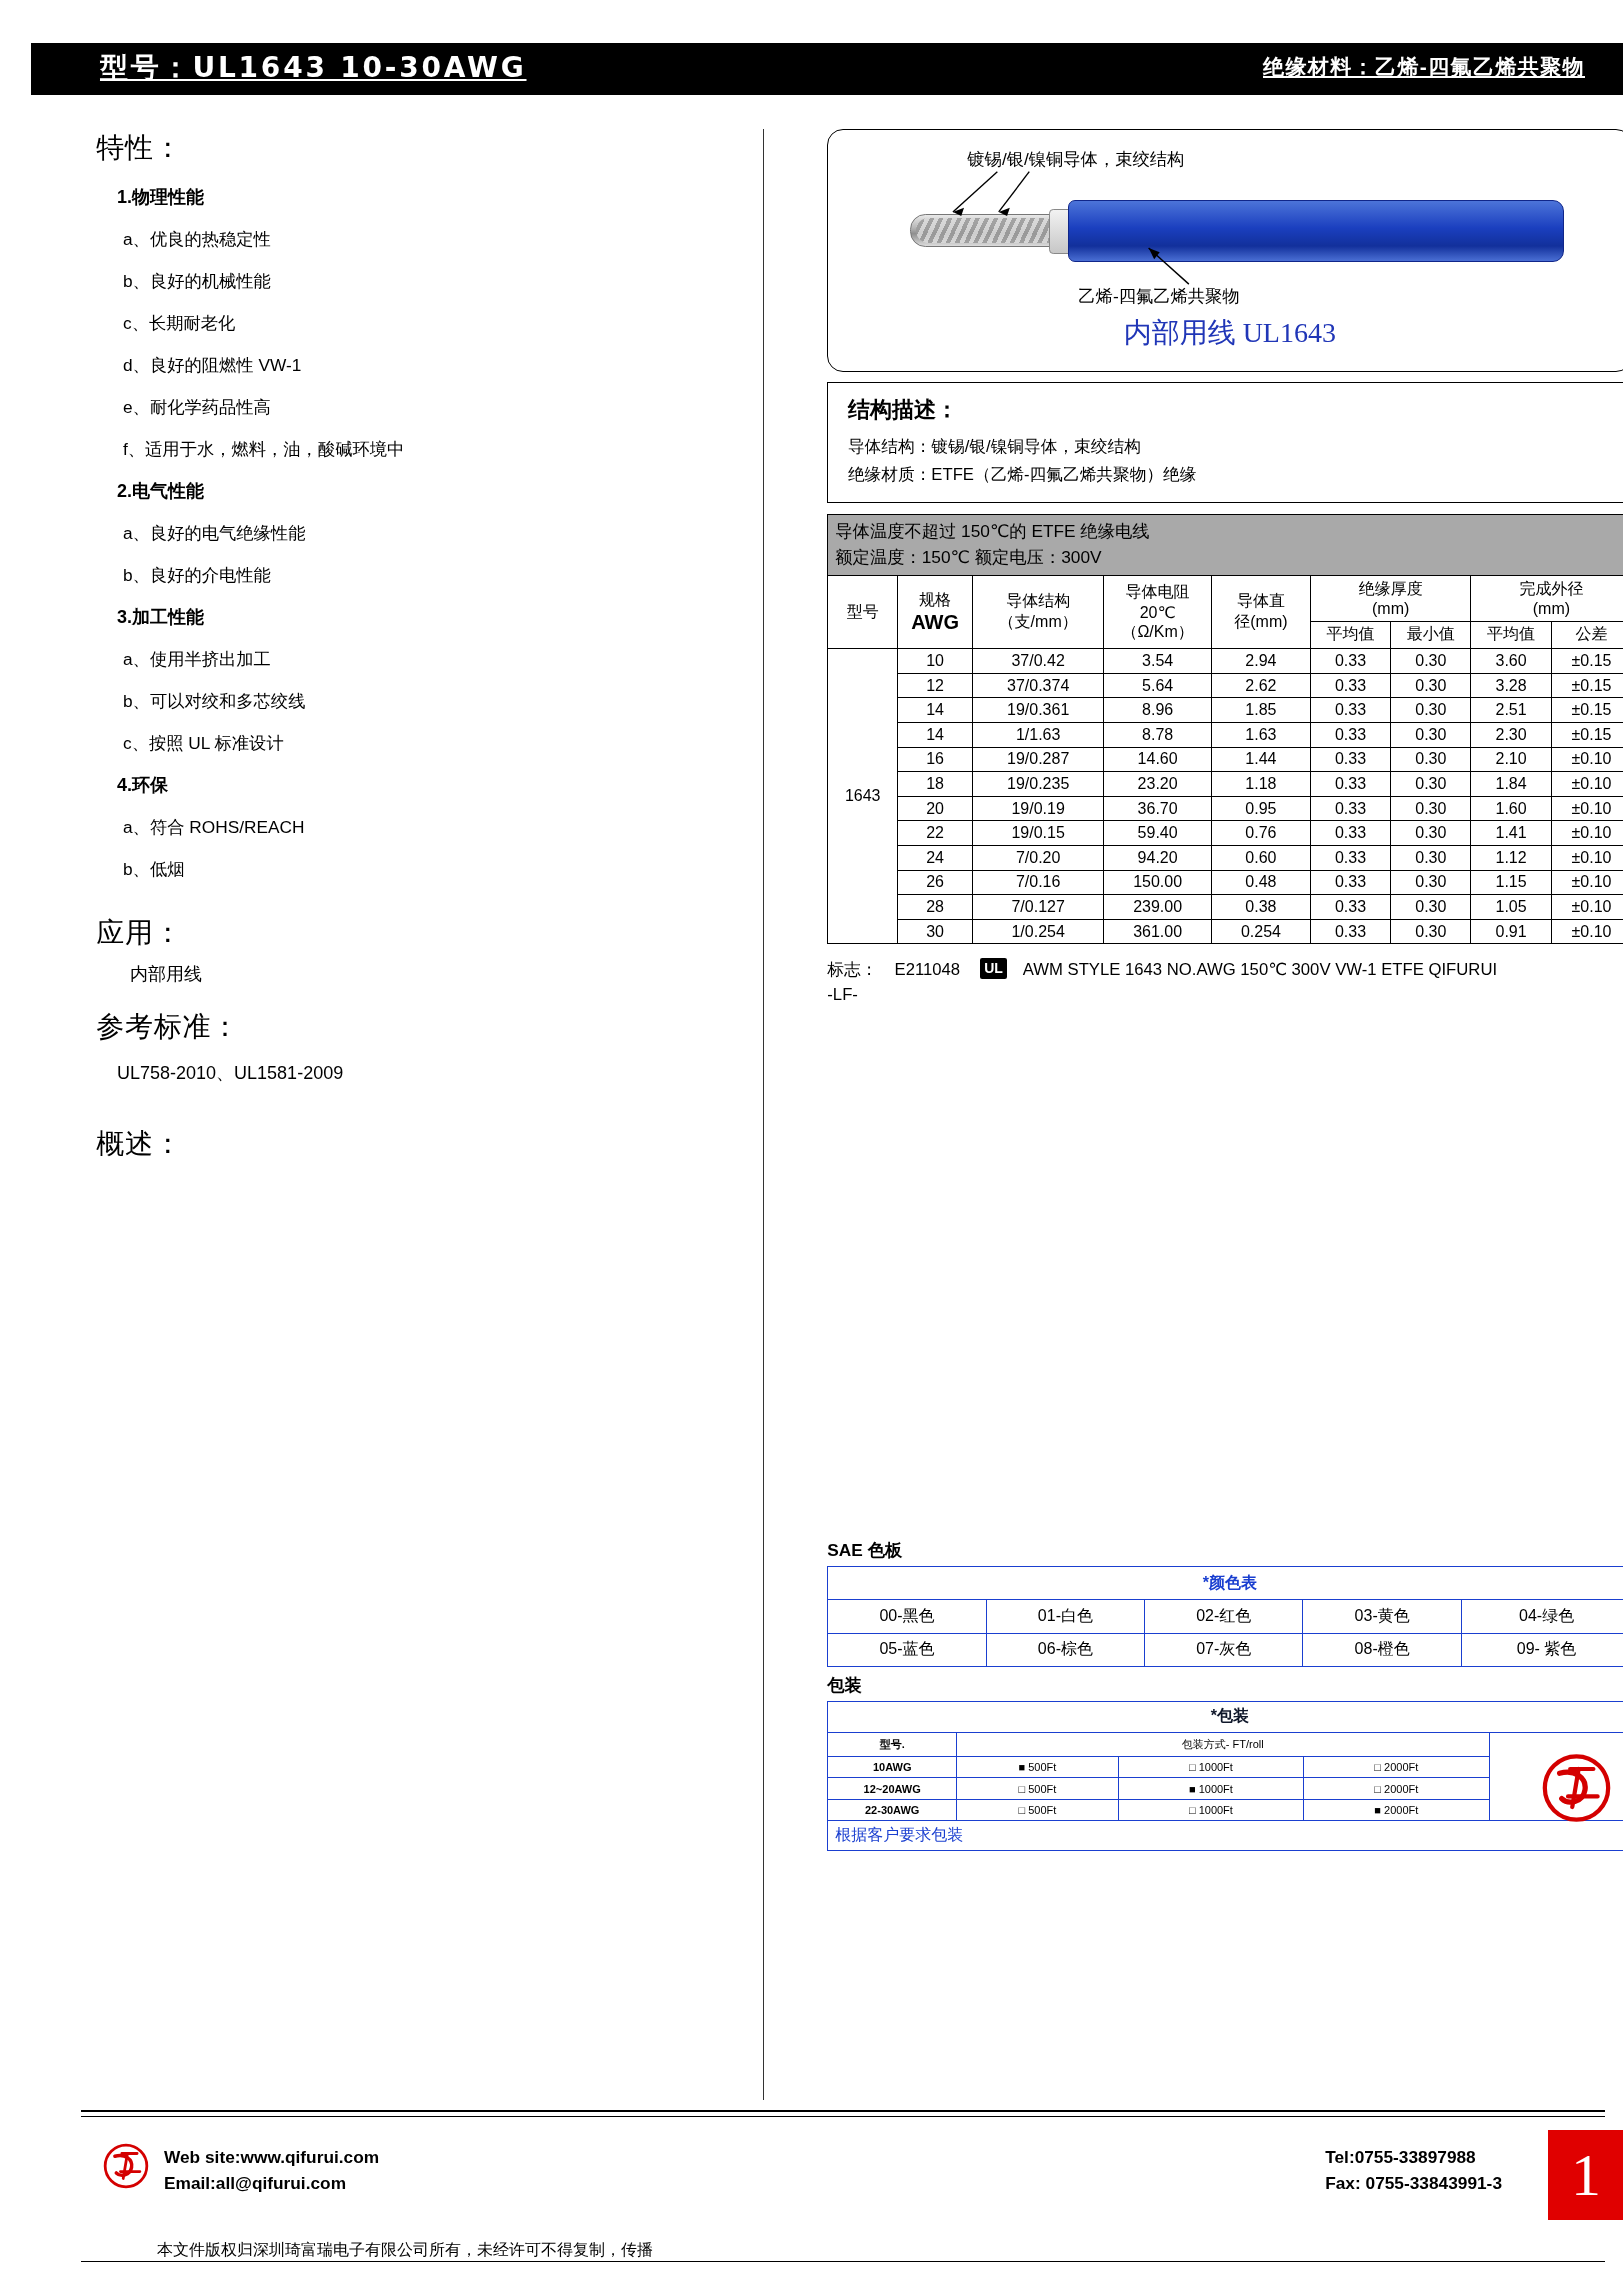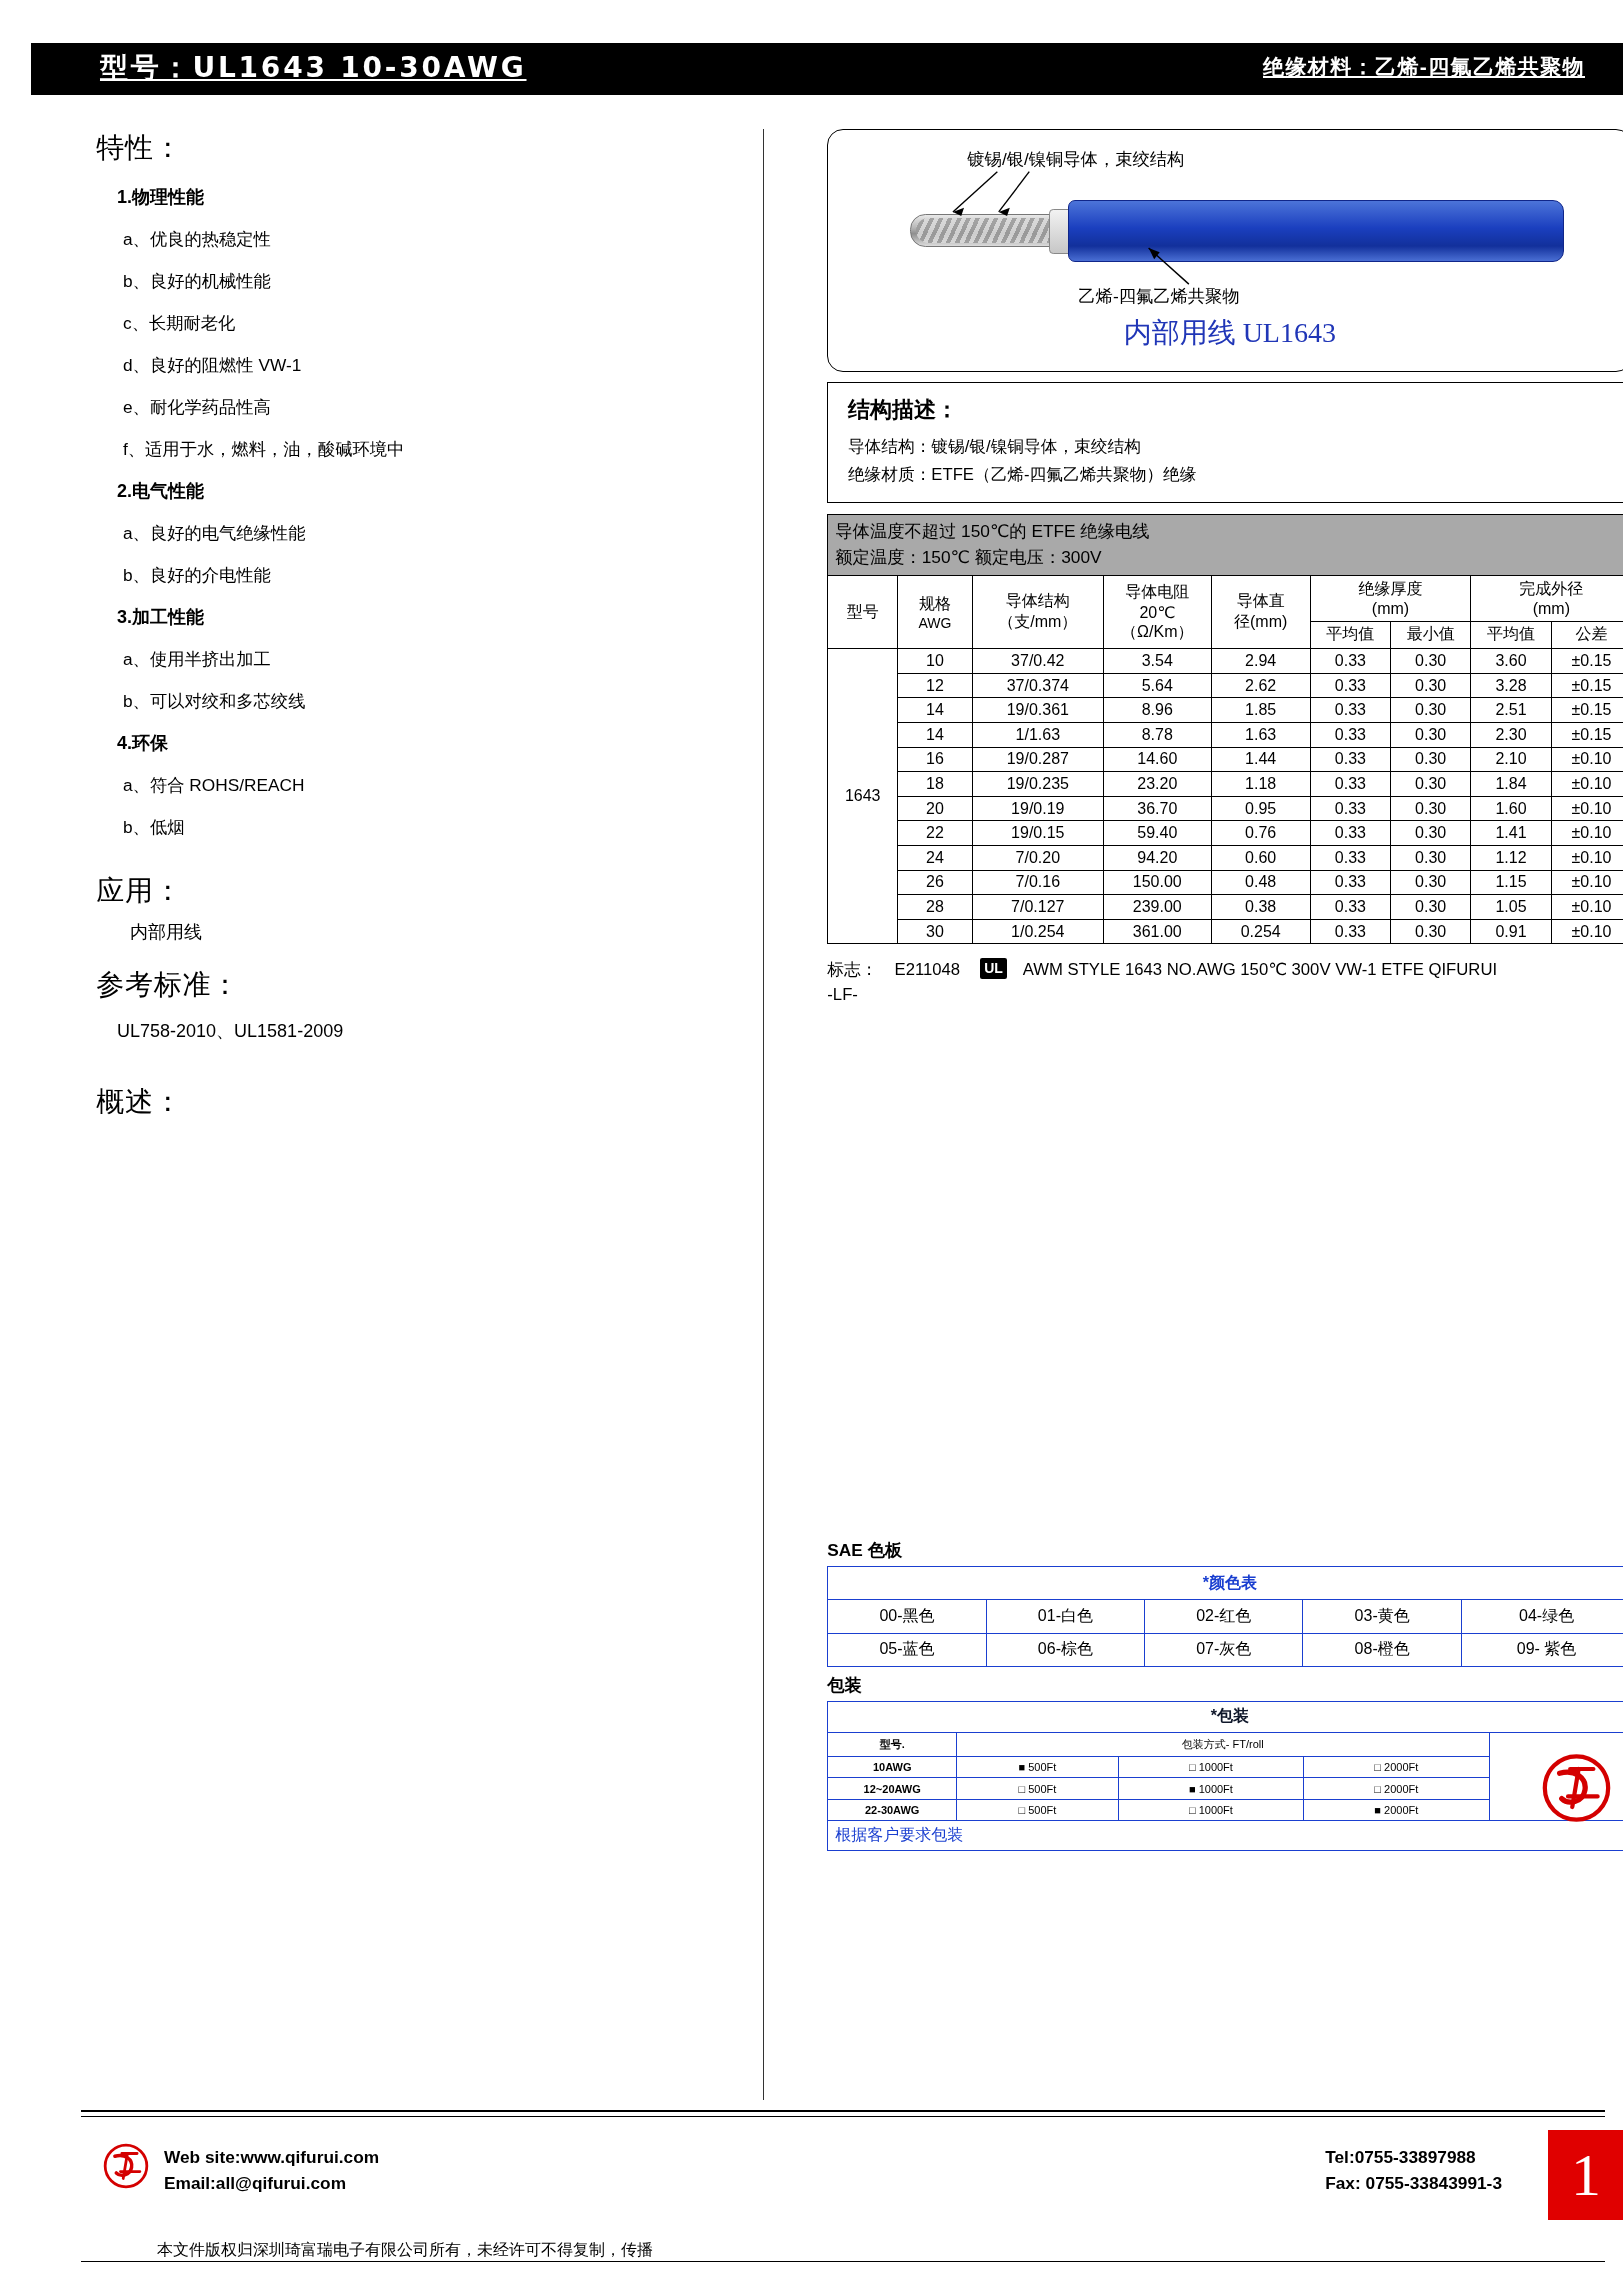--- a/index.html
+++ b/index.html
@@ -166,20 +166,21 @@
       <div class="item">e、耐化学药品性高</div>
       <div class="item">f、适用于水，燃料，油，酸碱环境中</div>
 
       <div class="bold-sub">2.电气性能</div>
       <div class="item">a、良好的电气绝缘性能</div>
       <div class="item">b、良好的介电性能</div>
 
       <div class="bold-sub">3.加工性能</div>
       <div class="item">a、使用半挤出加工</div>
       <div class="item">b、可以对绞和多芯绞线</div>
+      <div class="item">c、按照 UL 标准设计</div>
 
       <div class="bold-sub">4.环保</div>
       <div class="item">a、符合 ROHS/REACH</div>
       <div class="item">b、低烟</div>
 
       <h2 class="sec" style="margin-top:33px;">应用：</h2>
       <div class="sub-plain">内部用线</div>
 
       <h2 class="sec" style="margin-top:22px;">参考标准：</h2>
       <div class="refline">UL758-2010、UL1581-2009</div>
@@ -219,21 +220,21 @@
             <tr>
           <td class="cap" colspan="9">
             <span>导体温度不超过 150℃的 ETFE 绝缘电线</span><br>
             <span>额定温度：150℃  额定电压：300V</span>
           </td>
         </tr>
         <tr>
           <th rowspan="2" style="width:67px">型号</th>
           <th rowspan="2" style="width:72px">
             <div>规格</div>
-            <div style="font-weight:normal;font-size:14px">AWG</div>
+            <div style="font-weight:bold;font-size:20px">AWG</div>
           </th>
           <th rowspan="2" style="width:129px;white-space:pre-line">导体结构
 （支/mm）</th>
           <th rowspan="2" style="width:105px;white-space:pre-line">导体电阻
 20℃
 （Ω/Km）</th>
           <th rowspan="2" style="width:97px;white-space:pre-line">导体直
 径(mm)</th>
           <th colspan="2">
             <div>绝缘厚度</div>

